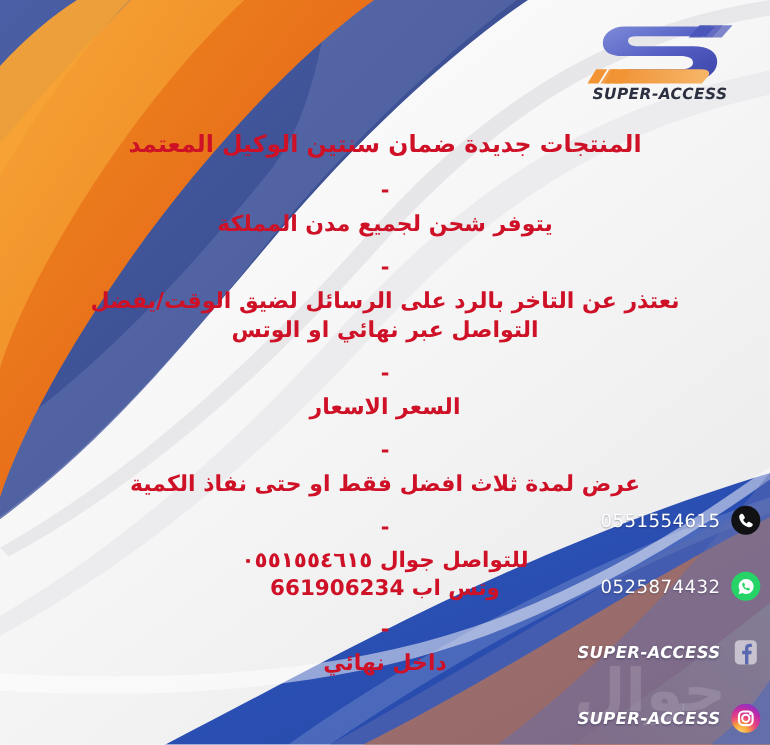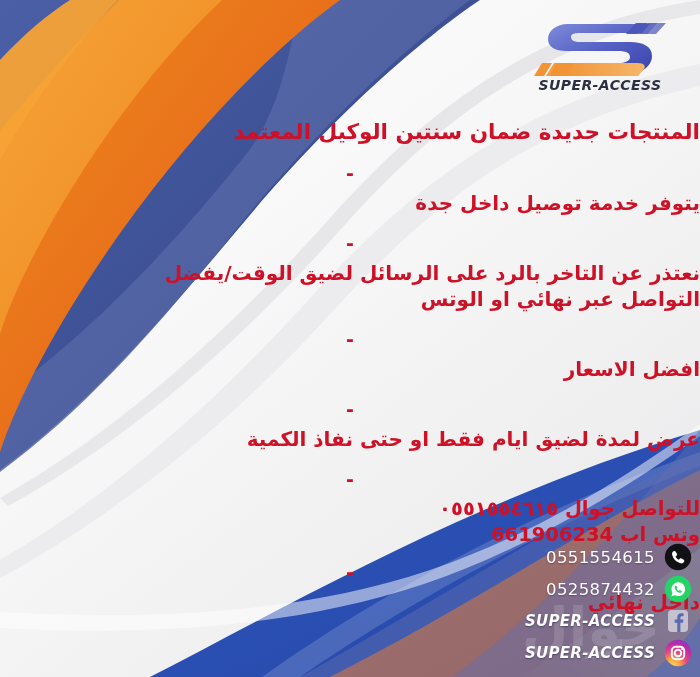--- a/index.html
+++ b/index.html
@@ -36,21 +36,20 @@
     z-index: 20;
   }
   .line {
     color: #CE1126;
     font-weight: bold;
     direction: rtl;
     unicode-bidi: isolate;
     line-height: 1.34;
     white-space: nowrap;
     text-rendering: optimizeLegibility;
-    text-align: right;
   }
   .sz-lg { font-size: 21.5px; letter-spacing: .2px; }
   .sz-md { font-size: 20px; }
   .sz-sm { font-size: 19.5px; }
   .sep {
     color: #CE1126;
     font-weight: bold;
     font-size: 19px;
     line-height: 1.0;
     padding: 6px 0 7px;
@@ -79,20 +78,21 @@
     width: 200px;
     z-index: 30;
     direction: ltr;
   }
   .crow {
     display: flex;
     align-items: center;
     justify-content: flex-end;
     gap: 9px;
     height: 32px;
+    margin-top: 28px;
   }
   .ctext {
     color: #ffffff;
     font-size: 16.5px;
     font-family: "DejaVu Sans", "Liberation Sans", sans-serif;
     letter-spacing: .4px;
     text-shadow: 0 1px 1.5px rgba(20,20,60,.35);
     white-space: nowrap;
   }
   .ctext.brand {
@@ -254,37 +254,37 @@
     </svg>
   </div>
 
   <div class="content">
 
     <div class="line sz-lg blk">المنتجات جديدة ضمان سنتين الوكيل المعتمد</div>
 
     <div class="gap-a"></div>
     <div class="sep">-</div>
 
-    <div class="line sz-md blk">يتوفر خدمة توصيل داخل جدة</div>
+    <div class="line sz-md blk">يتوفر شحن لجميع مدن المملكة</div>
 
     <div class="gap-a"></div>
     <div class="sep">-</div>
 
     <div class="line sz-md blk">نعتذر عن التاخر بالرد على الرسائل لضيق الوقت/يفضل</div>
     <div class="line sz-md blk">التواصل عبر نهائي او الوتس</div>
 
     <div class="gap-a"></div>
     <div class="sep">-</div>
 
-    <div class="line sz-md blk">افضل الاسعار</div>
-
-    <div class="gap-a"></div>
-    <div class="sep">-</div>
-
-    <div class="line sz-md blk">عرض لمدة لضيق ايام فقط او حتى نفاذ الكمية</div>
+    <div class="line sz-md blk">السعر الاسعار</div>
+
+    <div class="gap-a"></div>
+    <div class="sep">-</div>
+
+    <div class="line sz-md blk">عرض لمدة ثلاث افضل فقط او حتى نفاذ الكمية</div>
 
     <div class="gap-a"></div>
     <div class="sep">-</div>
 
     <div class="line sz-sm blk">للتواصل جوال ٠٥٥١٥٥٤٦١٥</div>
     <div class="line sz-sm blk">وتس اب 661906234</div>
 
     <div class="gap-b"></div>
     <div class="sep">-</div>
 

